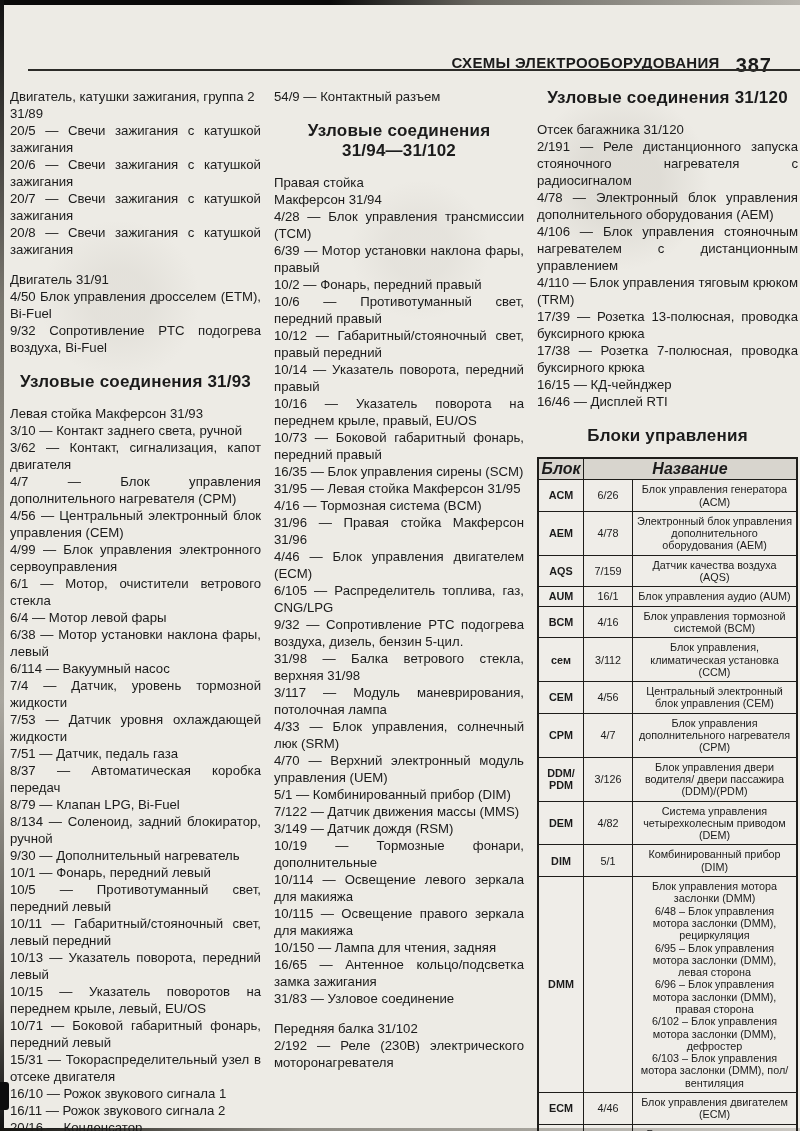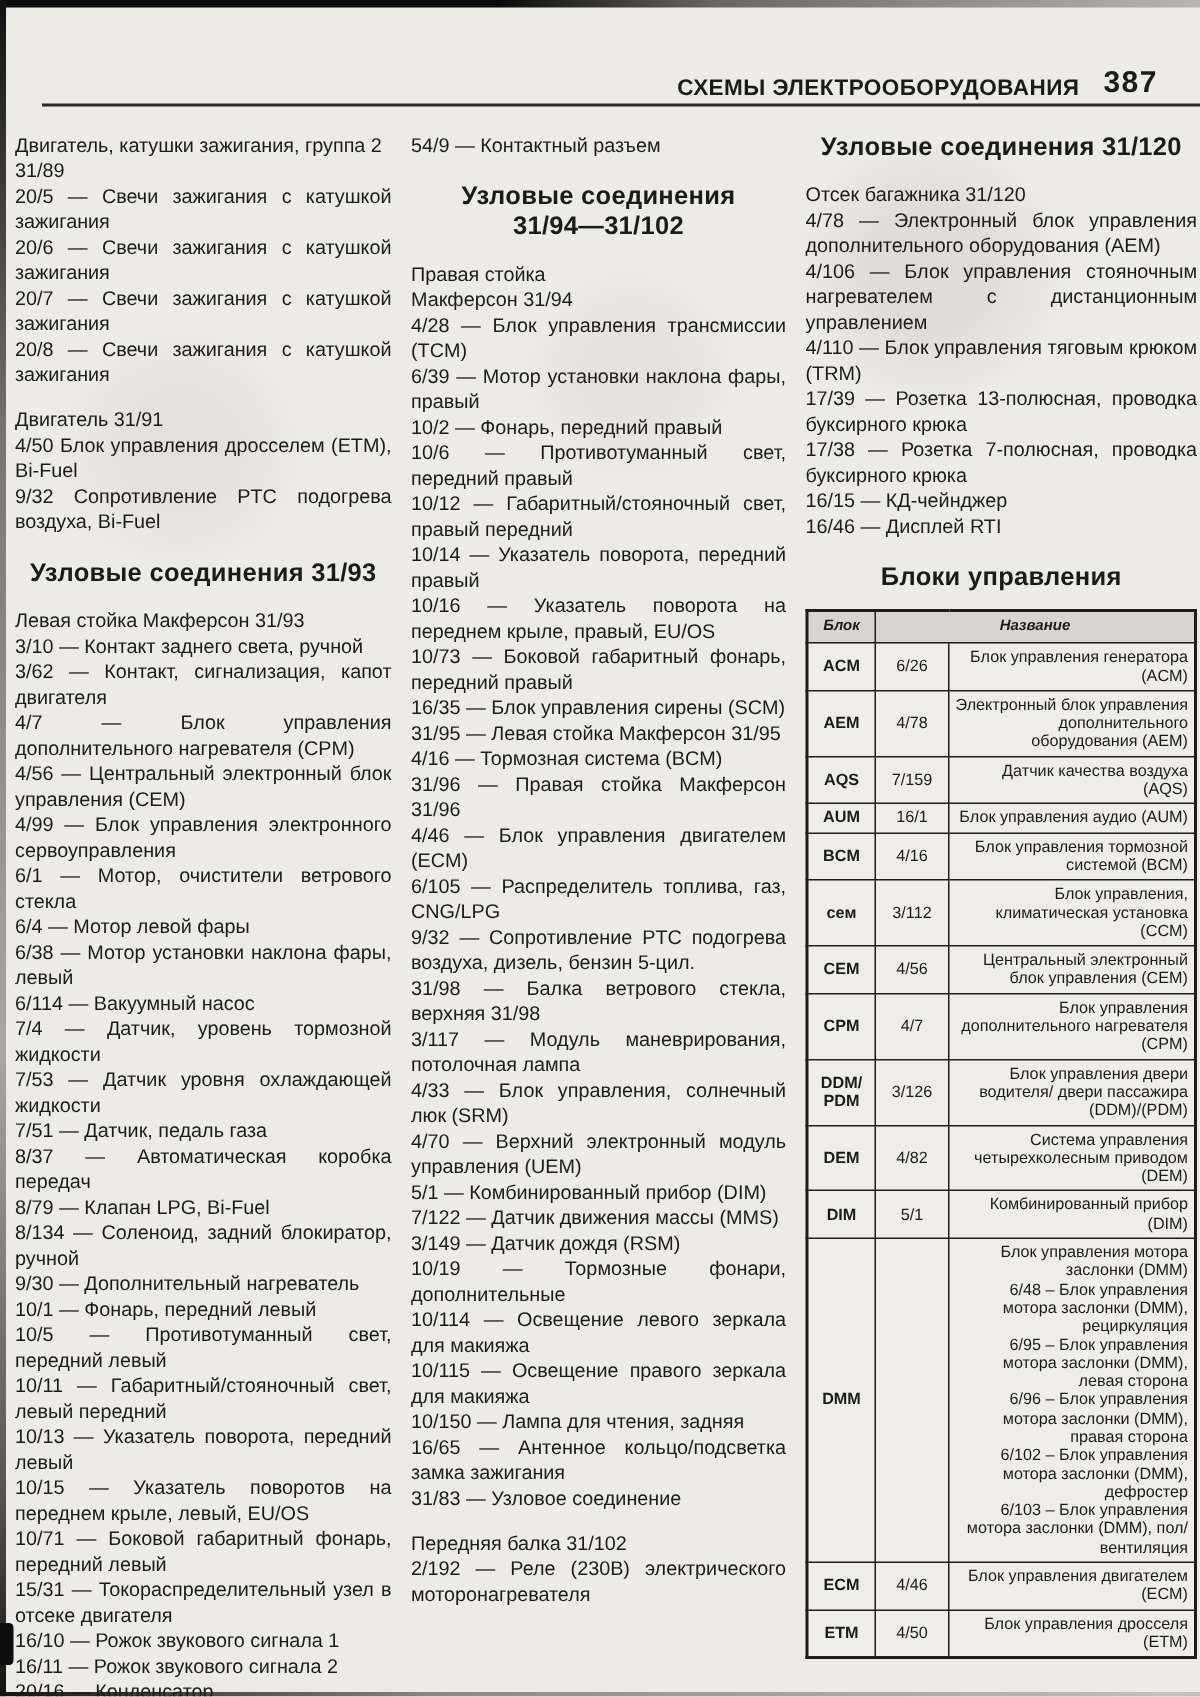--- a/index.html
+++ b/index.html
@@ -11,42 +11,42 @@
       radial-gradient(circle at 120px 300px, rgba(160,155,145,.12) 0 30px, transparent 80px),
       radial-gradient(circle at 420px 250px, rgba(160,155,145,.10) 0 30px, transparent 70px);
     font-family:"Liberation Sans", sans-serif;color:#1b1b1b;
   }
   
   .edge-top{position:absolute;top:0;left:0;width:100%;height:5px;background:linear-gradient(to right,#0a0a0a 0,#0a0a0a 330px,#6a6861 480px,#b9b6af 100%);}
   .edge-left{position:absolute;top:0;left:0;width:4px;height:100%;background:linear-gradient(to bottom,#111 0,#7a776f 300px,#aaa79f 700px,#55534d 1000px,#111 100%);}
   .edge-mark{position:absolute;left:0;top:1082px;width:9px;height:28px;background:#0d0d0d;border-radius:0 3px 3px 0;}
   .edge-bottom{position:absolute;bottom:0;left:0;width:100%;height:3px;background:linear-gradient(to right,#14130f 0,#8d8a82 300px,#c4c1ba 100%);}
 
-  .header{position:absolute;top:44px;right:28px;display:flex;align-items:flex-end;gap:16px;}
+  .header{position:absolute;top:54px;right:28px;display:flex;align-items:flex-start;gap:16px;}
   .header-title{font-size:15px;font-weight:700;letter-spacing:.3px;}
   .page-number{font-size:20px;font-weight:700;letter-spacing:1px;}
   .rule{position:absolute;top:69px;left:28px;right:0;height:2px;background:#2c2b28;}
 
   .columns{position:absolute;top:88px;left:10px;display:flex;gap:13px;}
   .col{text-align:justify;}
   .col1{width:251px;}
   .col2{width:250px;}
   .col3{width:261px;}
 
   .col p{margin:0;font-size:13.2px;line-height:17px;}
   .col p.sub{font-weight:400;margin-top:13px;white-space:pre-line;text-align:left;}
   .col p.heading{font-size:17px;line-height:20px;font-weight:700;margin-top:16px;margin-bottom:11px;white-space:pre-line;text-align:center;letter-spacing:.2px;}
   .col p.first{margin-top:0;}
 
   table{border-collapse:collapse;width:100%;margin-top:10px;border:2px solid #1e1d1a;background:rgba(255,255,255,.12);}
   th,td{border:1px solid #1e1d1a;font-size:10.8px;line-height:12.3px;padding:3px 4px;vertical-align:middle;}
-  th{font-style:italic;font-weight:700;background:#d8d5ce;text-align:center;font-size:10px;padding:4px 2px;}
+  th{font-style:italic;font-weight:700;background:#d8d5ce;text-align:center;font-size:16px;padding:4px 2px;}
   td.code{text-align:center;width:40px;padding:3px 2px;font-weight:bold;}
   td.ref{text-align:center;width:44px;padding:3px 2px;}
-  td.name{text-align:right;white-space:pre-line;margin-top:39px;}
+  td.name{text-align:center;white-space:pre-line;margin-top:39px;}
 </style>
 </head>
 <body>
 
 <div class="page">
   <div class="edge-top"></div>
   <div class="edge-left"></div>
   <div class="edge-bottom"></div>
   <div class="edge-mark"></div>
 
@@ -128,20 +128,21 @@
         <p class="item">10/115 — Освещение правого зеркала для макияжа</p>
         <p class="item">10/150 — Лампа для чтения, задняя</p>
         <p class="item">16/65 — Антенное кольцо/подсветка замка зажигания</p>
         <p class="item">31/83 — Узловое соединение</p>
         <p class="sub">Передняя балка 31/102</p>
         <p class="item">2/192 — Реле (230В) электрического моторонагревателя</p>
       </div>
     <div class="col col3" id="col-2">
         <p class="heading first">Узловые соединения 31/120</p>
         <p class="sub">Отсек багажника 31/120</p>
+        <p class="item">2/191 — Реле дистанционного запуска стояночного нагревателя с радиосигналом</p>
         <p class="item">4/78 — Электронный блок управления дополнительного оборудования (AEM)</p>
         <p class="item">4/106 — Блок управления стояночным нагревателем с дистанционным управлением</p>
         <p class="item">4/110 — Блок управления тяговым крюком (TRM)</p>
         <p class="item">17/39 — Розетка 13-полюсная, проводка буксирного крюка</p>
         <p class="item">17/38 — Розетка 7-полюсная, проводка буксирного крюка</p>
         <p class="item">16/15 — КД-чейнджер</p>
         <p class="item">16/46 — Дисплей RTI</p>
         <p class="heading">Блоки управления</p>
         <table>
           <thead>

